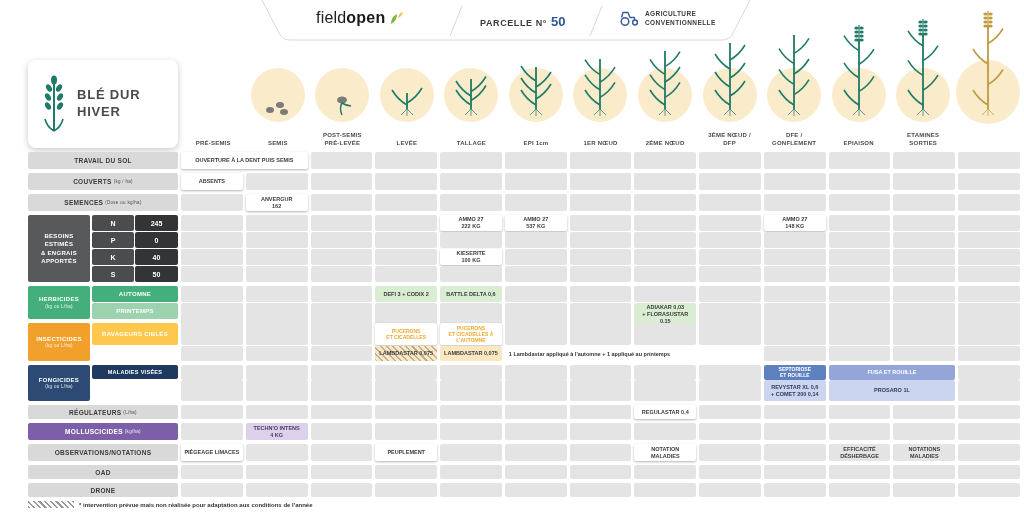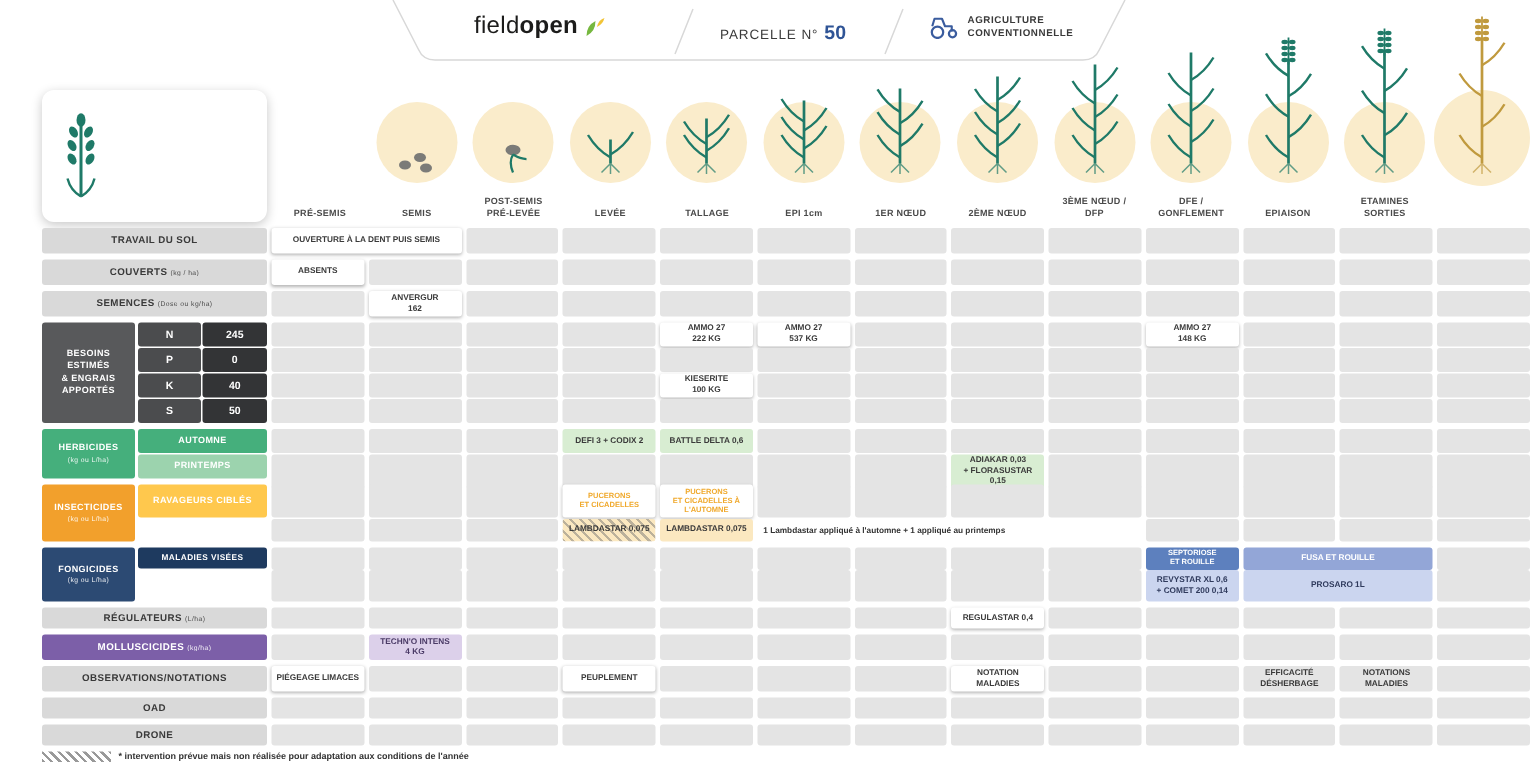--- a/index.html
+++ b/index.html
@@ -5,21 +5,21 @@
   *{margin:0;padding:0;box-sizing:border-box}
   html,body{width:1024px;height:512px;background:#fff;font-family:"Liberation Sans",sans-serif;overflow:hidden;position:relative}
 
   
   .band-svg{position:absolute;top:0;left:0}
   .logo{position:absolute;left:316px;top:9px;display:flex;align-items:center;font-size:16px;color:#1c1c1b;letter-spacing:.2px}
   .logo .lo{font-weight:400}
   .logo .lf{font-weight:800}
   .logo svg{margin-left:3px}
   .parcel{position:absolute;left:480px;top:14px;display:flex;align-items:baseline;gap:4px}
-  .parcel .plbl{font-size:9px;font-weight:400;color:#3a3a3a;letter-spacing:.6px}
+  .parcel .plbl{font-size:9px;font-weight:700;color:#3a3a3a;letter-spacing:.6px}
   .parcel .pnum{font-size:13px;font-weight:800;color:#2f5496}
   .agri{position:absolute;left:618px;top:9px;display:flex;align-items:center;gap:5px}
   .agri .txt{font-size:6.5px;font-weight:700;color:#3a3a3a;letter-spacing:.4px;line-height:1.4}
 
   
   .crop-card{position:absolute;left:28px;top:60px;width:150px;height:88px;background:#fff;border-radius:8px;
     box-shadow:0 2px 7px rgba(0,0,0,.22);display:flex;align-items:center;padding-left:12px}
   .crop-card .title{margin-left:9px;font-size:13px;font-weight:800;color:#4a4a4a;letter-spacing:.8px;line-height:1.3}
 
   
@@ -119,20 +119,24 @@
     <line x1="14" y1="8" x2="14" y2="56" stroke="#1f7a68" stroke-width="2"></line>
     <ellipse cx="14" cy="5" rx="3" ry="4.5" fill="#1f7a68"></ellipse>
     <ellipse cx="9" cy="13" rx="2.6" ry="4" fill="#1f7a68" transform="rotate(-30 9 13)"></ellipse>
     <ellipse cx="19" cy="13" rx="2.6" ry="4" fill="#1f7a68" transform="rotate(30 19 13)"></ellipse>
     <ellipse cx="8" cy="22" rx="2.6" ry="4" fill="#1f7a68" transform="rotate(-30 8 22)"></ellipse>
     <ellipse cx="20" cy="22" rx="2.6" ry="4" fill="#1f7a68" transform="rotate(30 20 22)"></ellipse>
     <ellipse cx="8" cy="31" rx="2.6" ry="4" fill="#1f7a68" transform="rotate(-30 8 31)"></ellipse>
     <ellipse cx="20" cy="31" rx="2.6" ry="4" fill="#1f7a68" transform="rotate(30 20 31)"></ellipse>
     <path d="M14 56 q-7 -4 -9 -12 M14 56 q7 -4 9 -12" stroke="#1f7a68" stroke-width="1.6" fill="none"></path>
   </svg>
+  <div class="title">
+    <div>BLÉ DUR</div>
+    <div>HIVER</div>
+  </div>
 </div>
 
 <div class="stages">
     <div class="stage">
       <div class="stage-label">PRÉ-SEMIS</div>
     </div>
     <div class="stage">
       <div class="stage-circle"></div>
       <div class="stage-art"><svg width="34" height="18" viewBox="0 0 34 18">
           <ellipse cx="9" cy="11" rx="4" ry="3" fill="#7b7b78"></ellipse>

